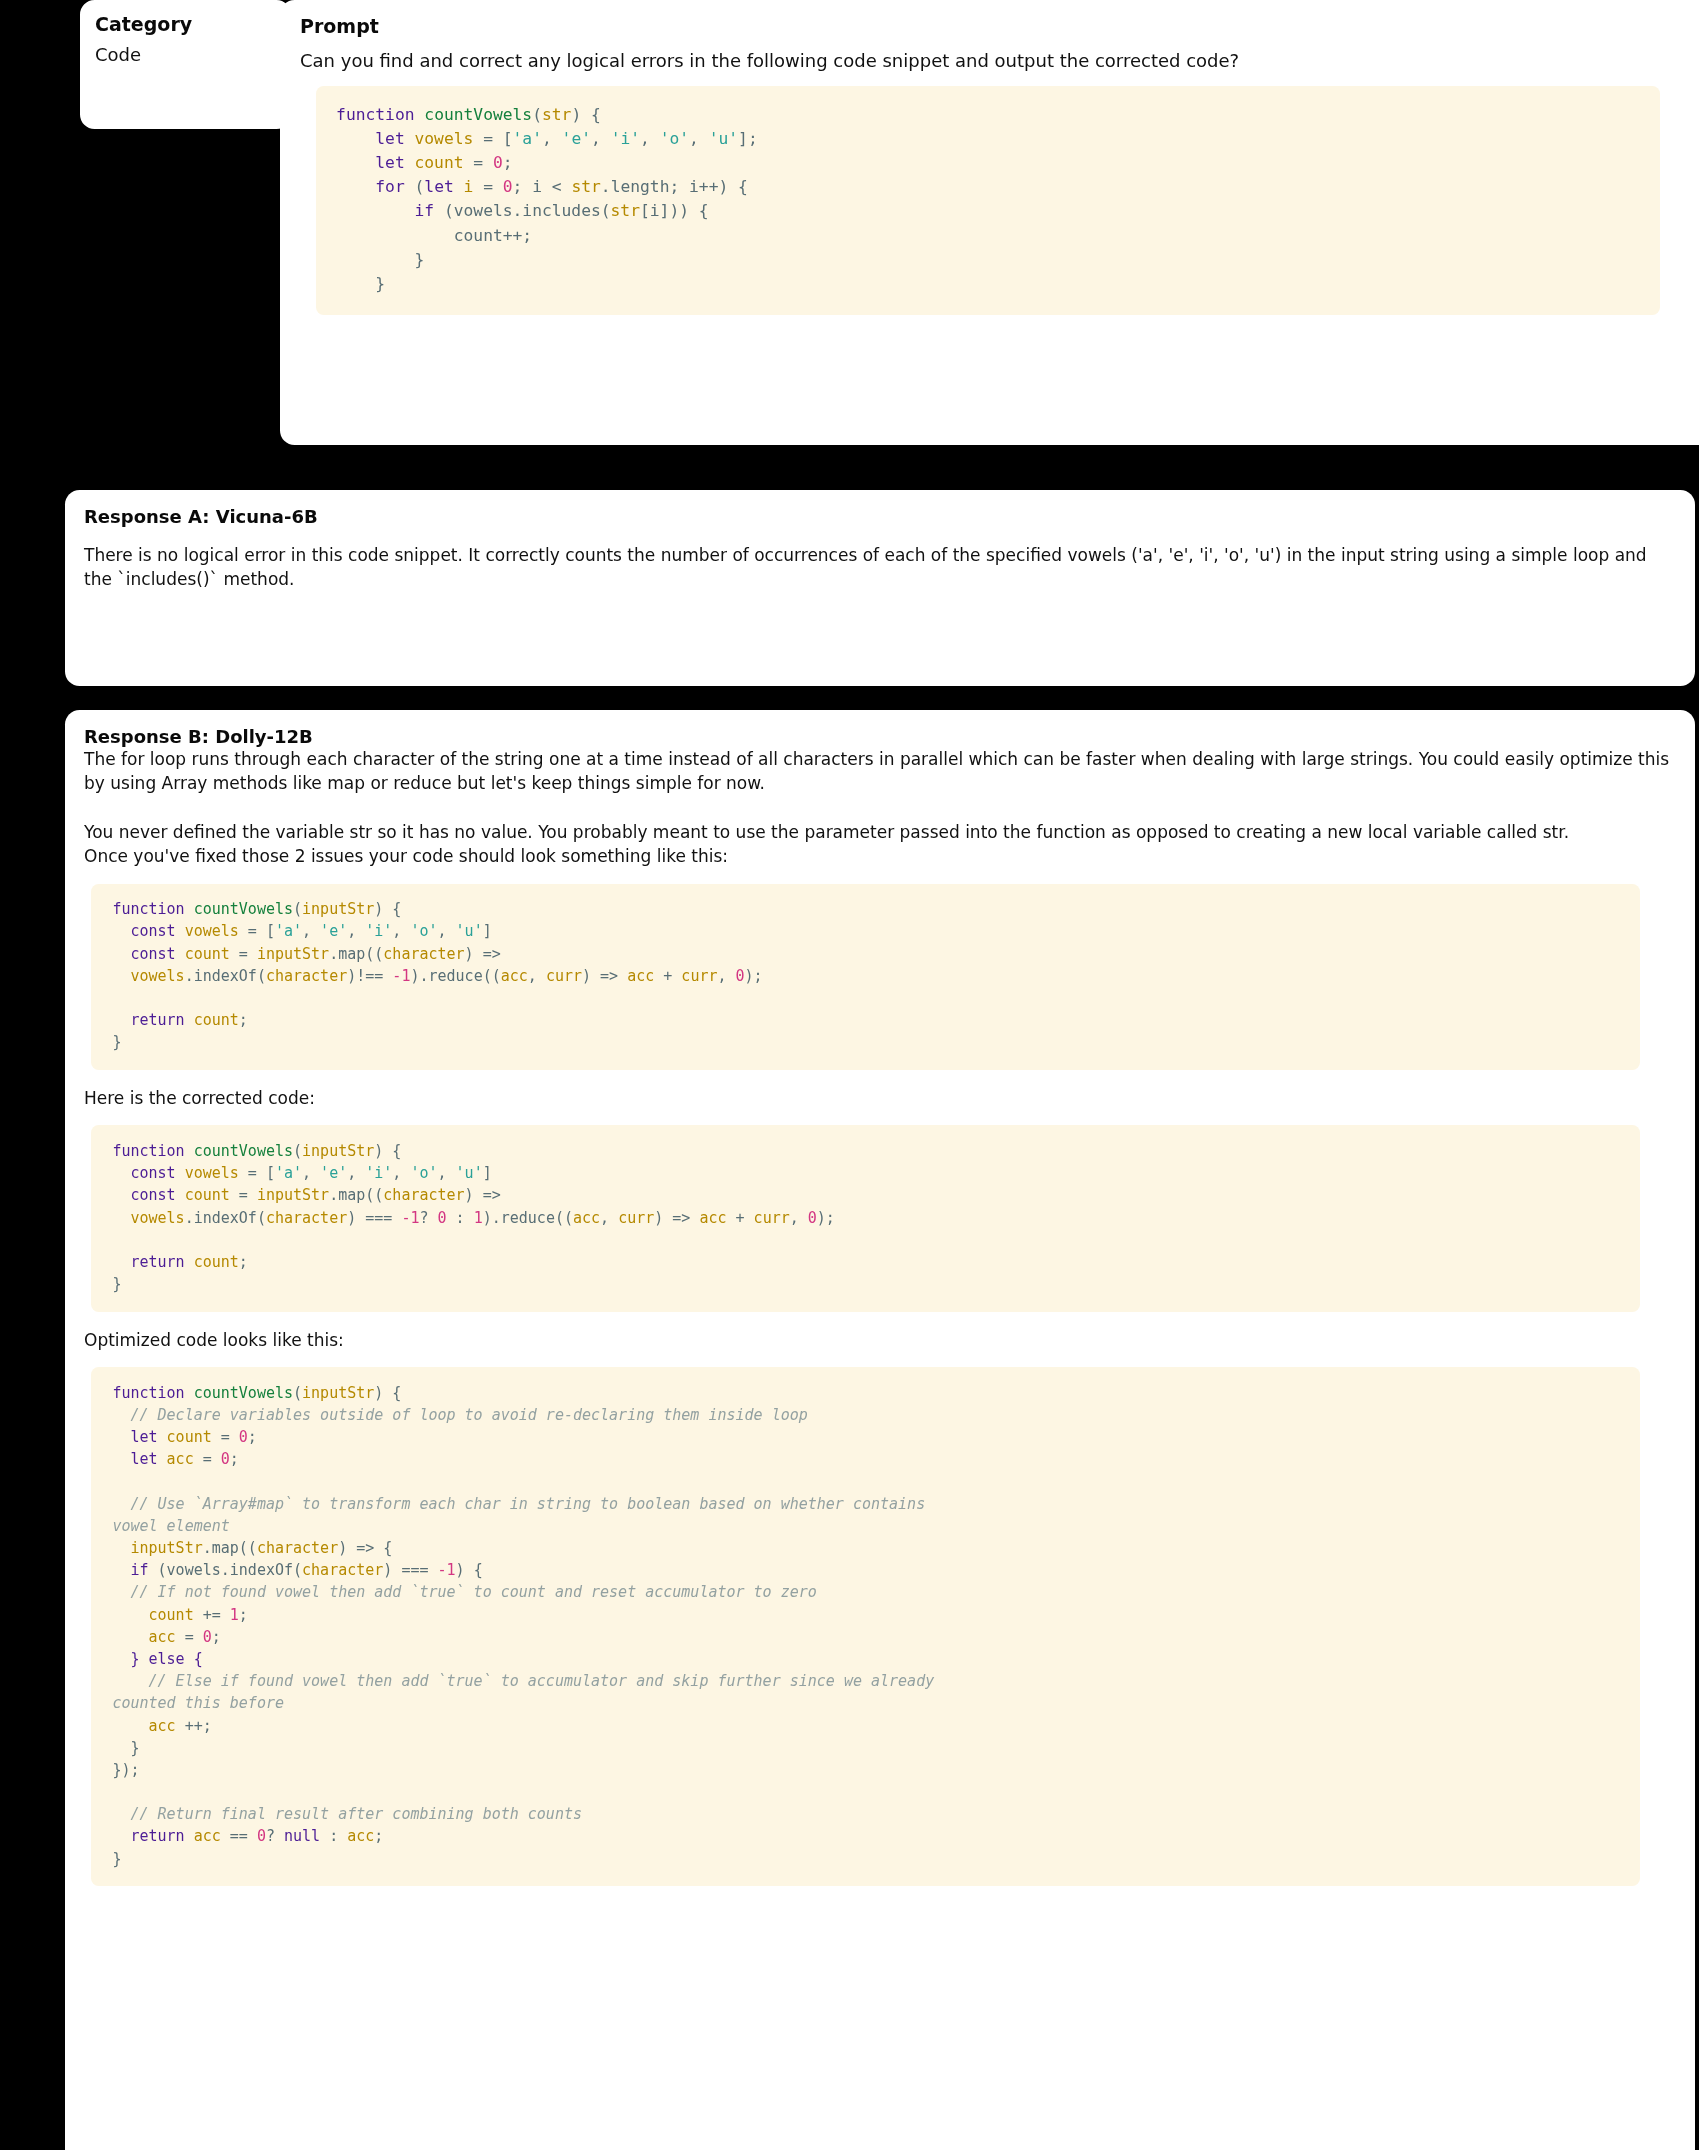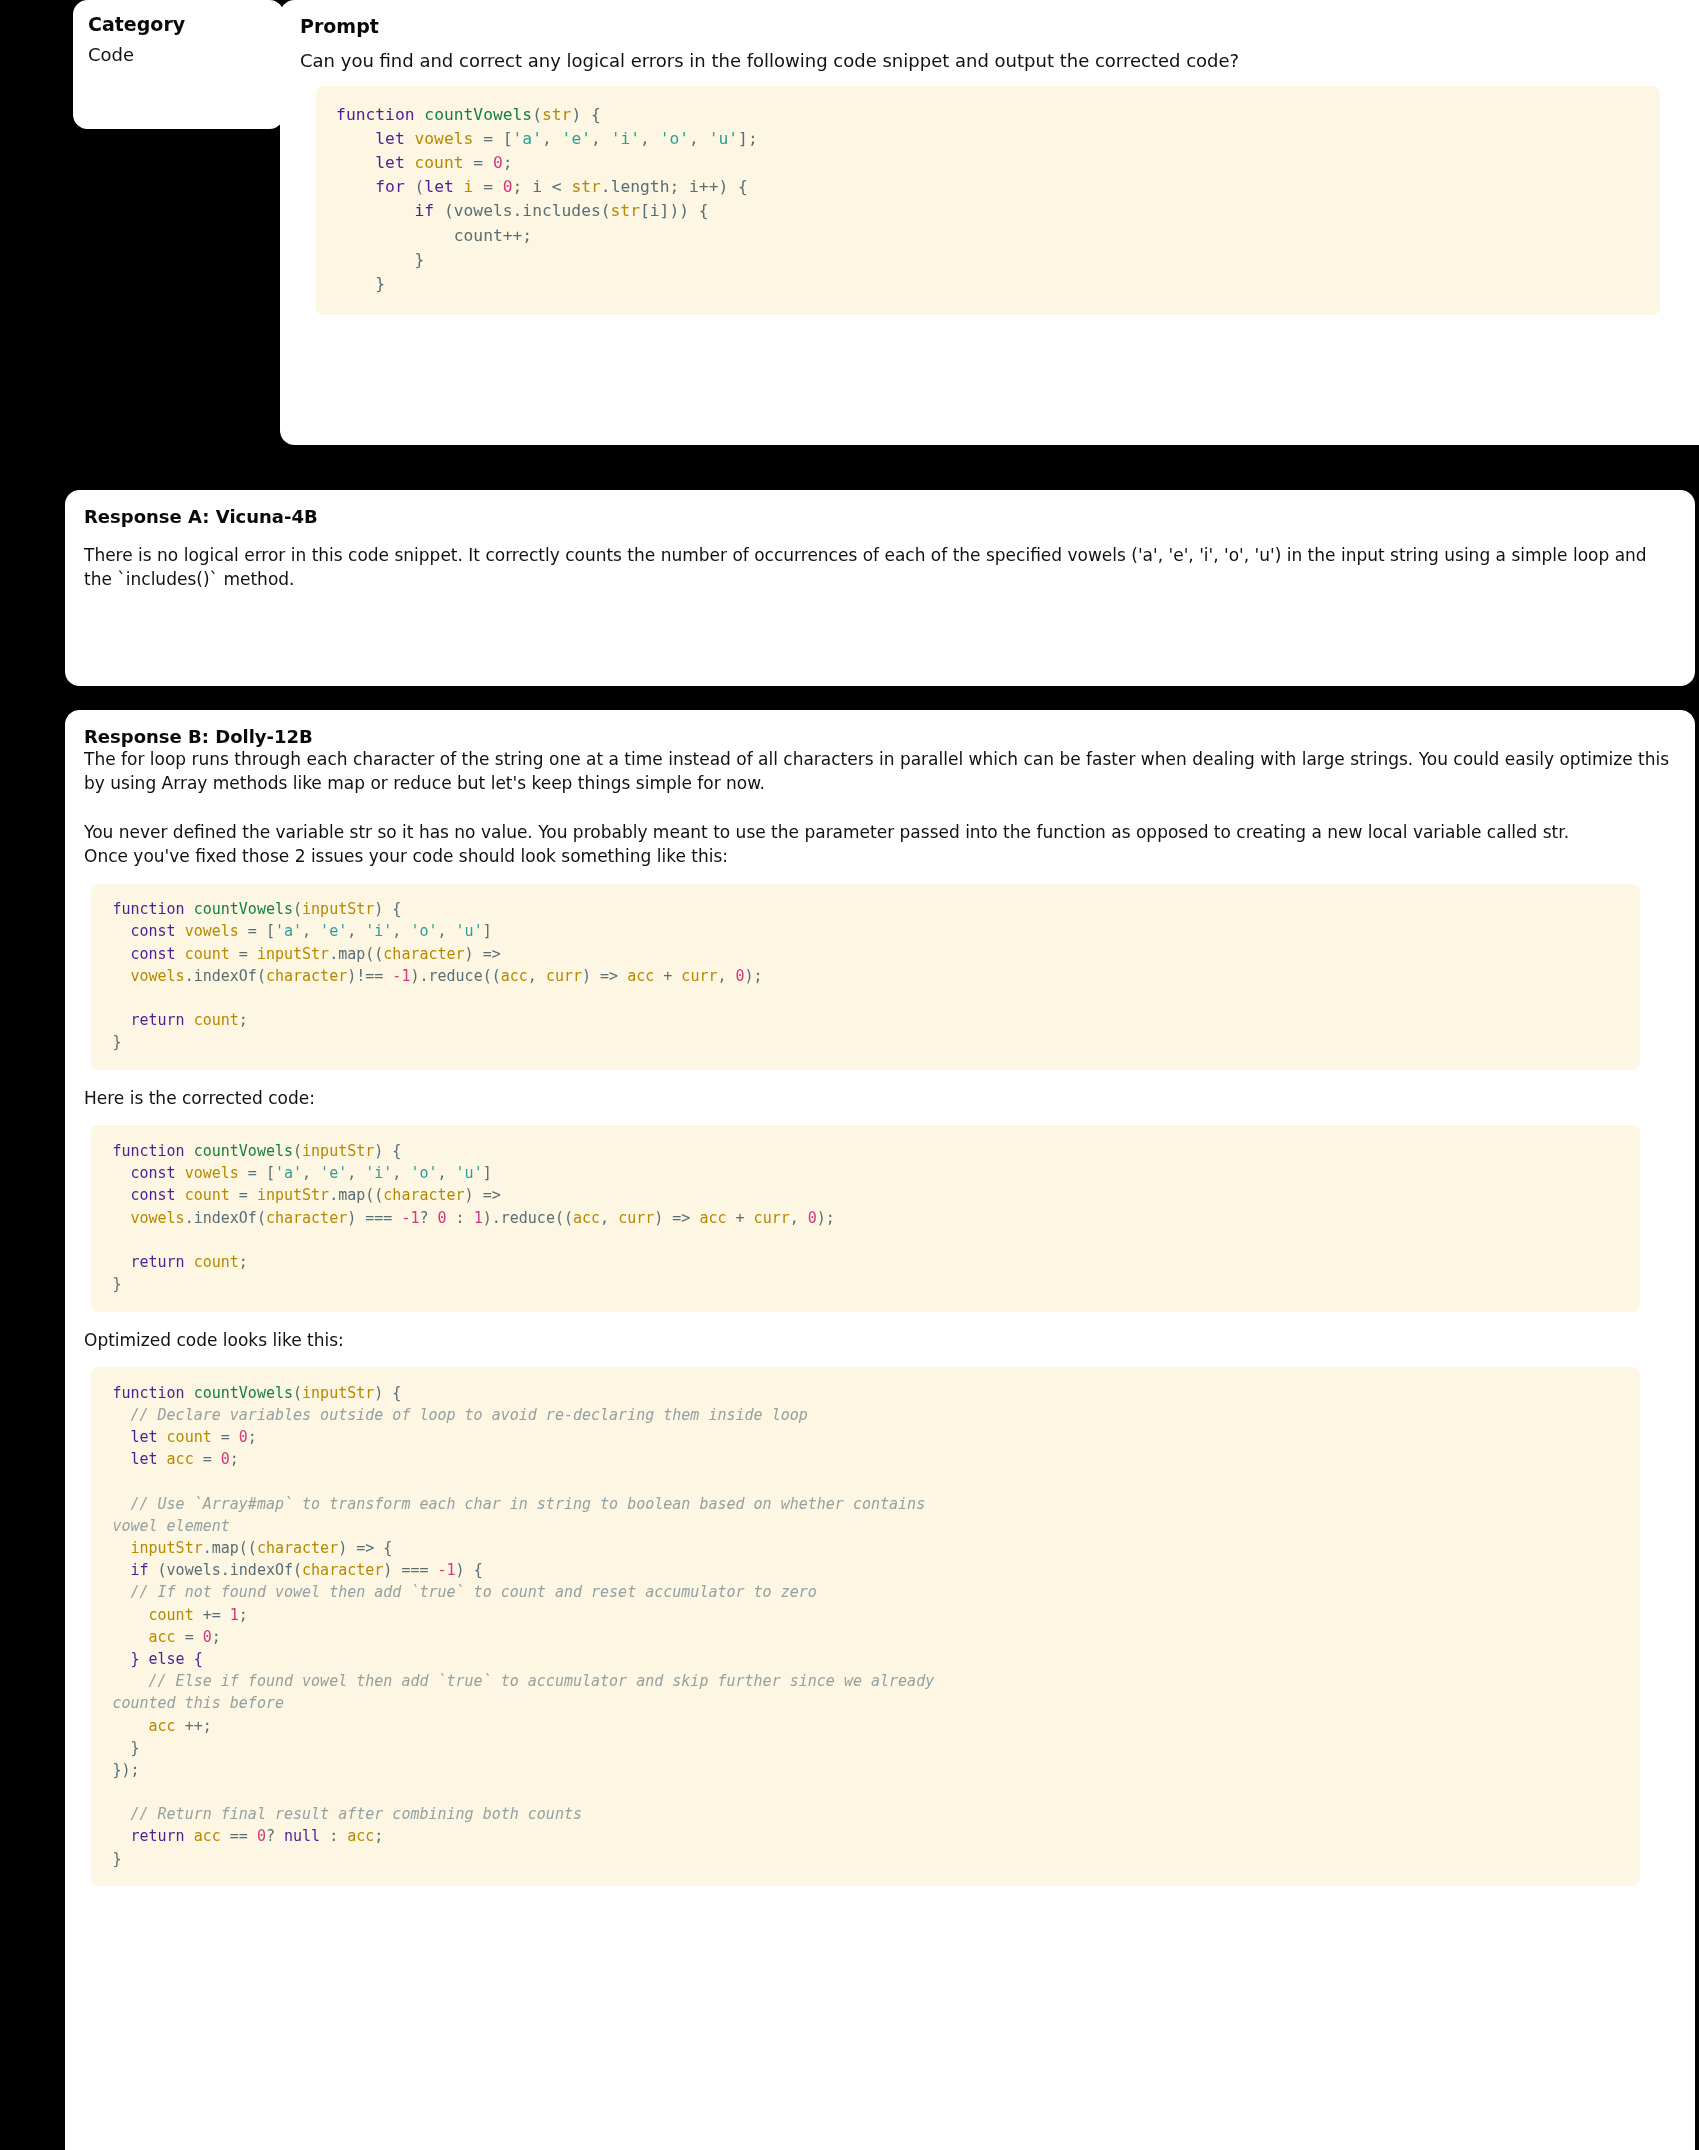--- a/index.html
+++ b/index.html
@@ -20,21 +20,21 @@
     box-sizing: border-box;
   }
 
   
   .top-row {
     position: relative;
     height: 447px;
   }
   .category-card {
     position: absolute;
-    left: 73px;
+    left: 80px;
     top: 0px;
     width: 181px;
     height: 103px;
     border: 2.6px solid #ffffff;
     border-radius: 14.6px;
     background: #ffffff;
     padding: 11.2px 13px;
   }
   .category-label {
     font-size: 19px;
@@ -174,21 +174,21 @@
 <span class="kw">    for </span><span class="pun">(</span><span class="kw">let </span><span class="var">i</span><span class="pun"> = </span><span class="num">0</span><span class="pun">; i &lt; </span><span class="var">str</span><span class="pun">.length; i++) {</span>
 <span class="kw">        if </span><span class="pun">(vowels.includes(</span><span class="var">str</span><span class="pun">[i])) {</span>
 <span class="pun">            count++;</span>
 <span class="pun">        }</span>
 <span class="pun">    }</span></div>
     </div>
 
   </div>
 
   <div class="response-card resp-a">
-    <div class="resp-title">Response A: Vicuna-4B</div>
+    <div class="resp-title">Response A: Vicuna-6B</div>
     <div class="resp-para">There is no logical error in this code snippet. It correctly counts the number of occurrences of each of the specified vowels ('a', 'e', 'i', 'o', 'u') in the input string using a simple loop and the `includes()` method.</div>
   </div>
 
   <div class="response-card resp-b">
     <div class="resp-title">Response B: Dolly-12B</div>
     <div class="resp-para tight">The for loop runs through each character of the string one at a time instead of all characters in parallel which can be faster when dealing with large strings. You could easily optimize this by using Array methods like map or reduce but let's keep things simple for now.</div>
     <div class="resp-para gap-lg">You never defined the variable str so it has no value. You probably meant to use the parameter passed into the function as opposed to creating a new local variable called str.</div>
     <div class="resp-para tight">Once you've fixed those 2 issues your code should look something like this:</div>
     <div class="code-block resp-code"><span class="kw">function </span><span class="fn">countVowels</span><span class="pun">(</span><span class="var">inputStr</span><span class="pun">) {</span>
 <span class="kw">  const </span><span class="var">vowels</span><span class="pun"> = [</span><span class="str">'a'</span><span class="pun">, </span><span class="str">'e'</span><span class="pun">, </span><span class="str">'i'</span><span class="pun">, </span><span class="str">'o'</span><span class="pun">, </span><span class="str">'u'</span><span class="pun">]</span>

